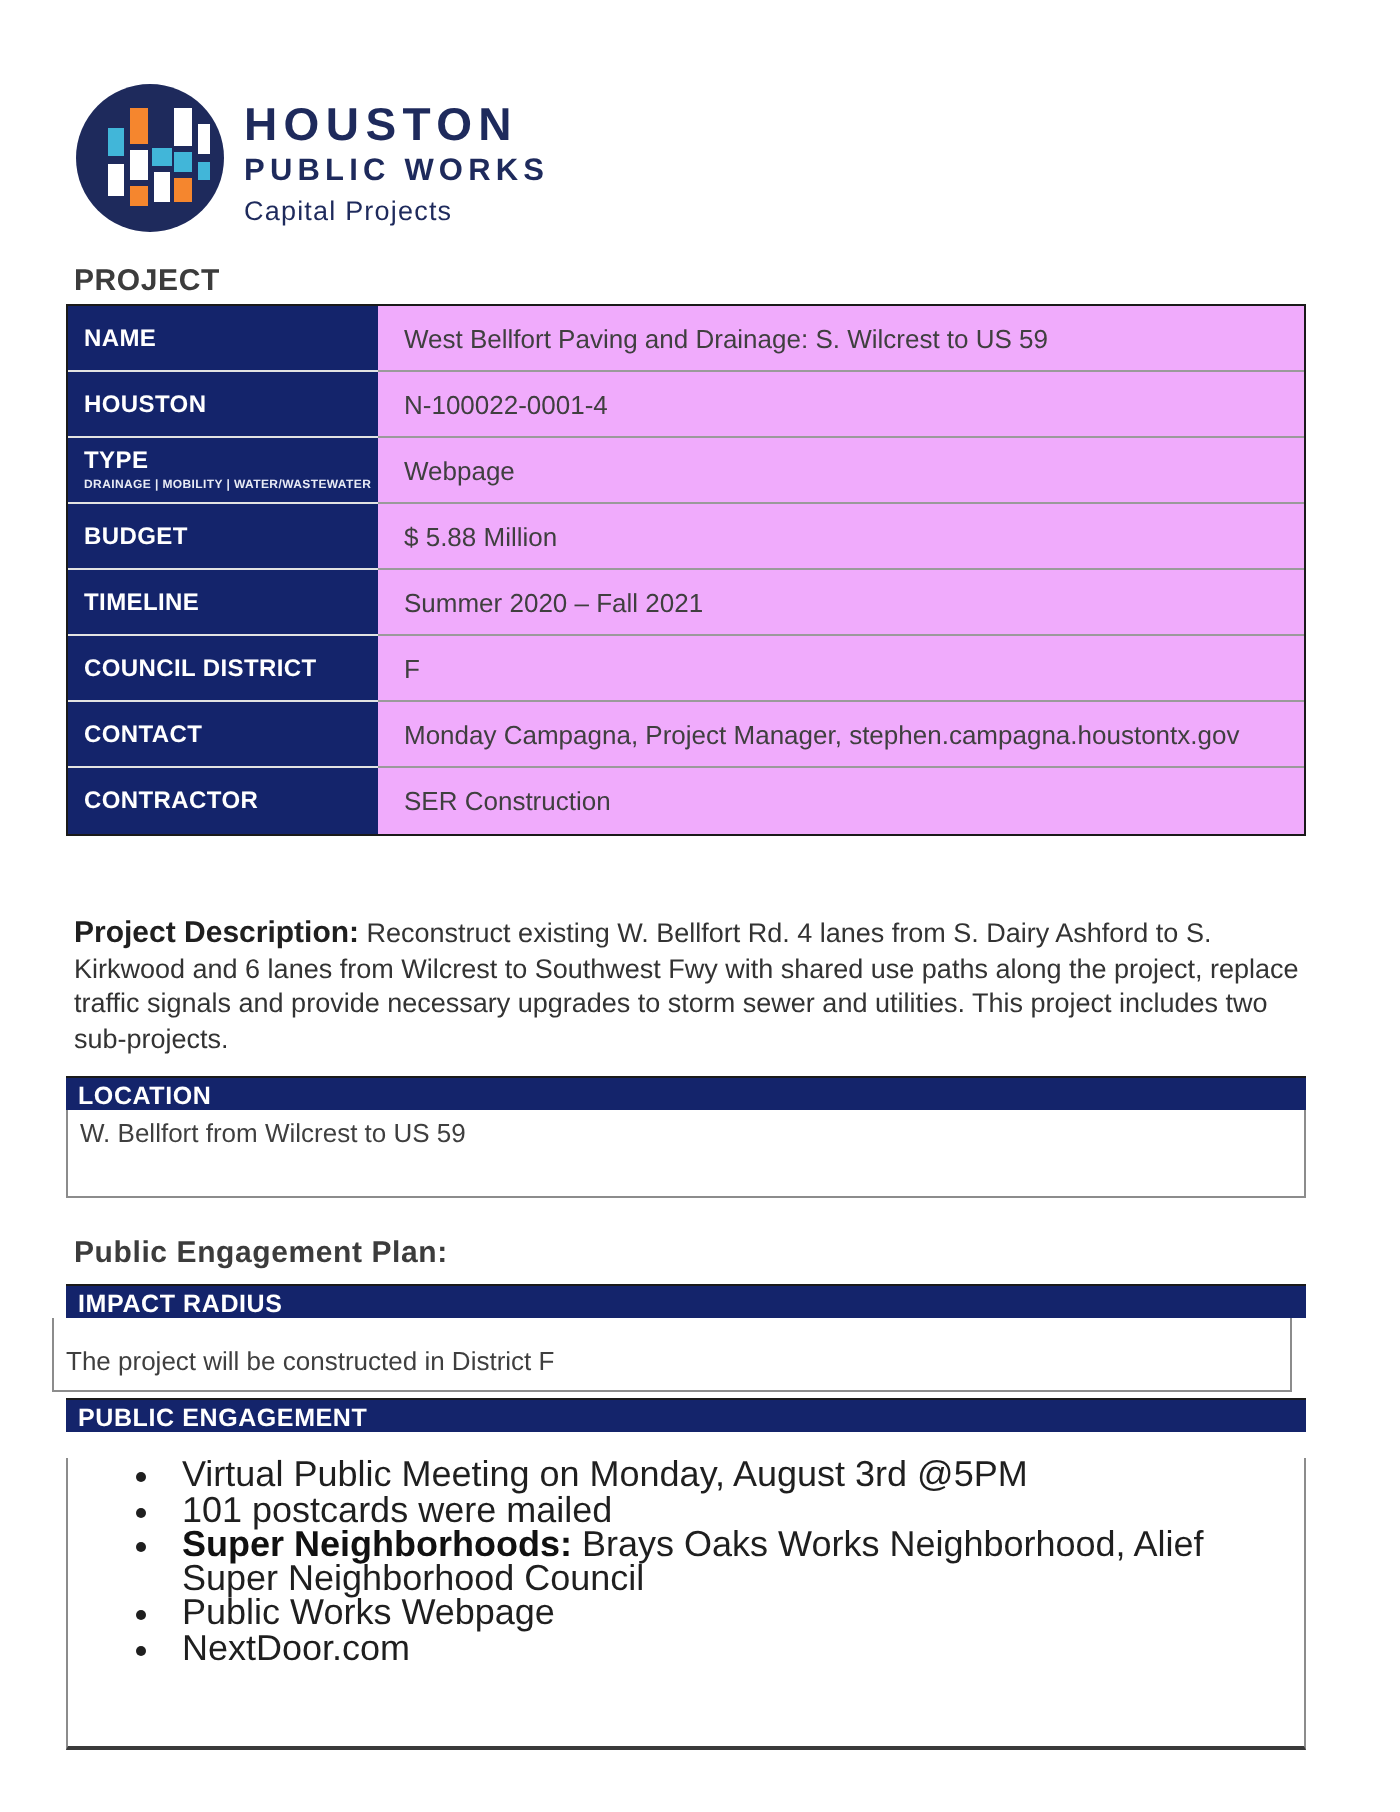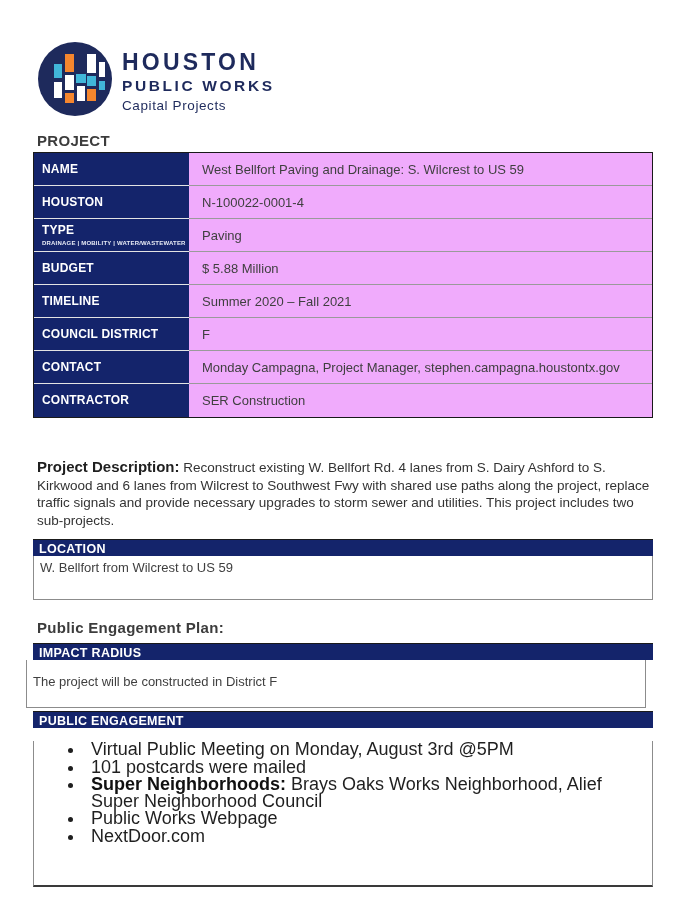--- a/index.html
+++ b/index.html
@@ -55,21 +55,21 @@
     background:var(--navy);color:#fff;font-size:12.5px;font-weight:bold;
     letter-spacing:0.3px;height:17px;padding:2px 0 0 6px;
     border-top:1px solid #1a1a1a;
   }
   .boxed{
     margin-left:33px;width:620px;box-sizing:border-box;
     border:1px solid #8c8c8c;border-top:none;background:#fff;
   }
   .loc-box{height:44px;padding:4px 8px 12px 6px;font-size:13px;color:#3f3f3f;}
   .loc-section{margin-top:10px;}
-  .impact-box{height:48px;padding:14px 8px 0 6px;font-size:13px;color:#3f3f3f;margin-left:26px;}
+  .impact-box{height:37px;padding:14px 8px 0 6px;font-size:13px;color:#3f3f3f;margin-left:26px;}
   .engage-section{margin-top:3px;}
   .engage-box{height:146px;border-bottom:2px solid #3a3a3a;}
   .engage-box ul{margin:13px 0 0 0;padding:0 20px 0 51px;font-size:18px;line-height:16.5px;color:#1f1f1f;}
   .engage-box li{margin-bottom:1px;padding-left:6px;}
   .engage-box li b{color:#111;}
 </style>
 </head>
 <body>
 
 <div class="logo-row">
@@ -104,21 +104,21 @@
   </div>
   <div class="prow">
     <div class="cell-label">HOUSTON</div>
     <div class="cell-value">N-100022-0001-4</div>
   </div>
   <div class="prow">
     <div class="cell-label tall">
       <div>TYPE</div>
       <div class="sub">DRAINAGE | MOBILITY | WATER/WASTEWATER</div>
     </div>
-    <div class="cell-value">Paving</div>
+    <div class="cell-value">Webpage</div>
   </div>
   <div class="prow">
     <div class="cell-label">BUDGET</div>
     <div class="cell-value">$ 5.88 Million</div>
   </div>
   <div class="prow">
     <div class="cell-label">TIMELINE</div>
     <div class="cell-value">Summer 2020 – Fall 2021</div>
   </div>
   <div class="prow">

